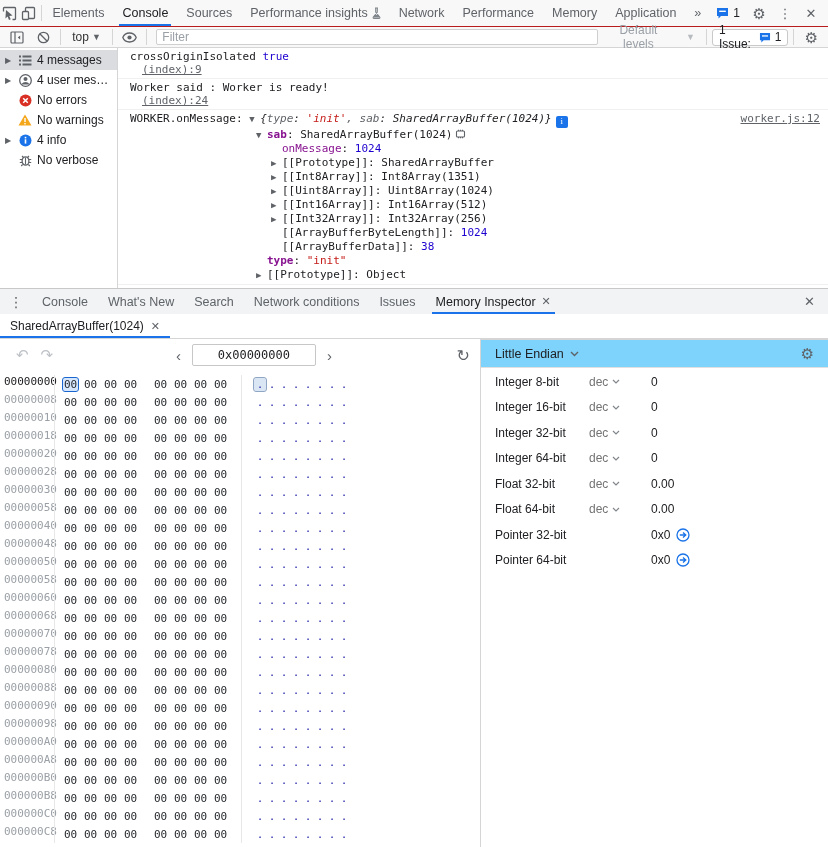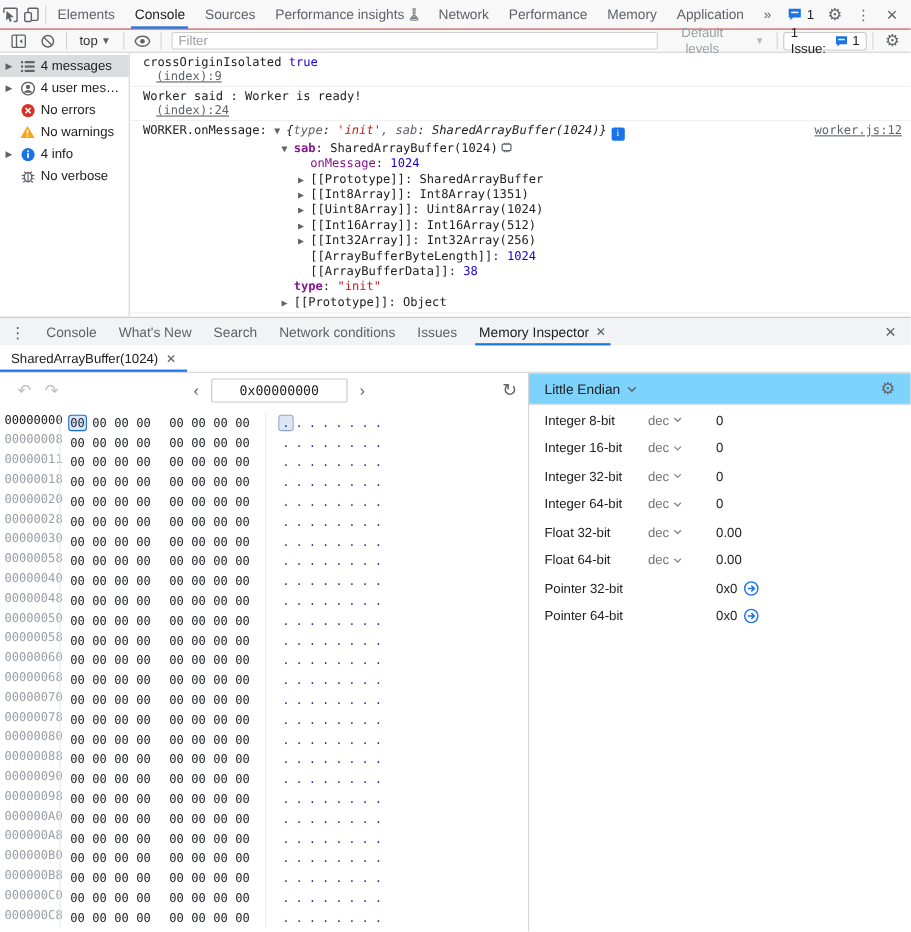--- a/index.html
+++ b/index.html
@@ -429,21 +429,21 @@
               <span class="ha">.</span>
               <span class="ha">.</span>
               <span class="ha">.</span>
               <span class="ha">.</span>
               <span class="ha">.</span>
               <span class="ha">.</span>
               <span class="ha">.</span>
             </span>
           </div>
           <div class="hrow">
-            <span class="haddr">00000011</span>
+            <span class="haddr">00000010</span>
             <span class="hbytes">
               <span class="hb">00</span>
               <span class="hb">00</span>
               <span class="hb">00</span>
               <span class="hb g4">00</span>
               <span class="hb">00</span>
               <span class="hb">00</span>
               <span class="hb">00</span>
               <span class="hb">00</span>
             </span>

